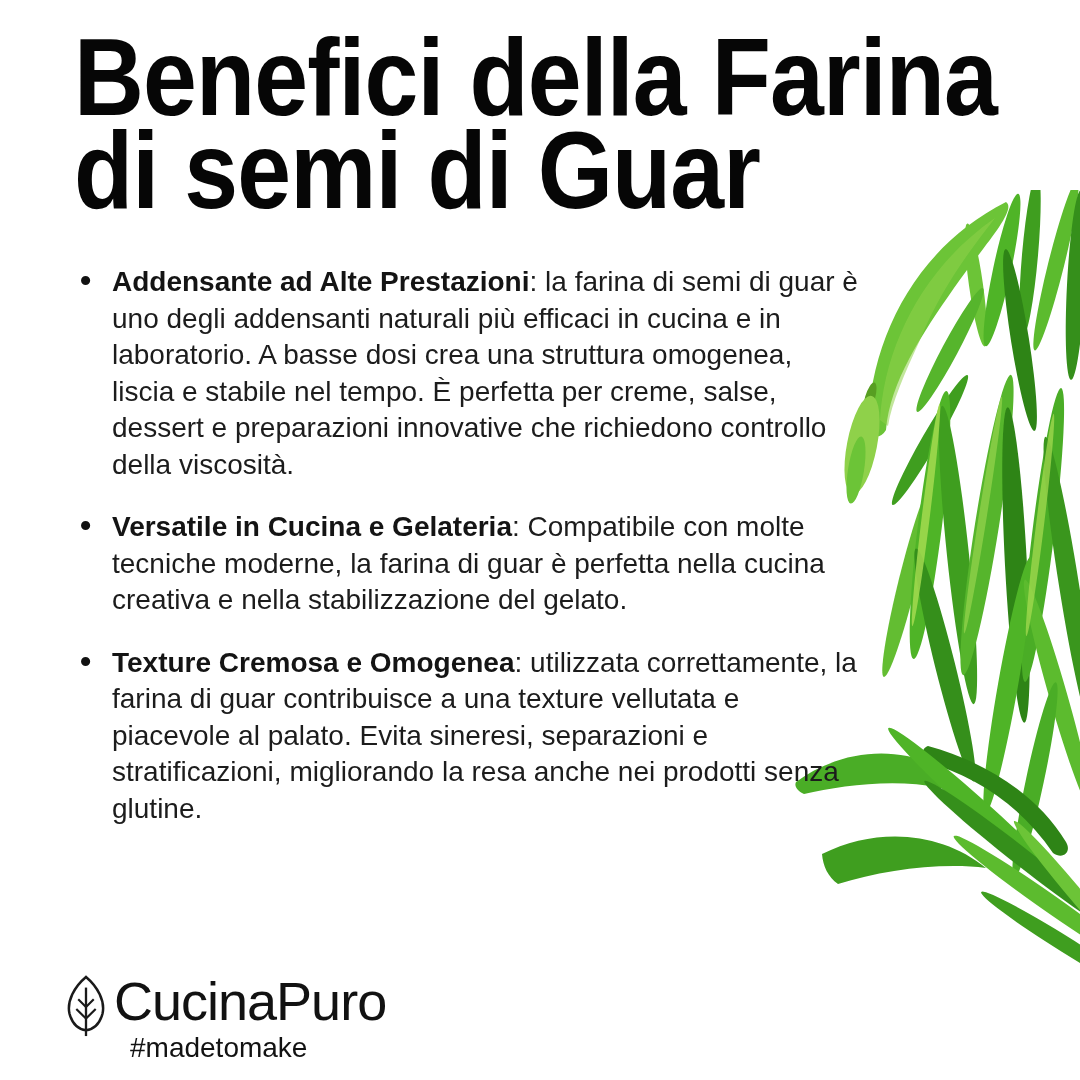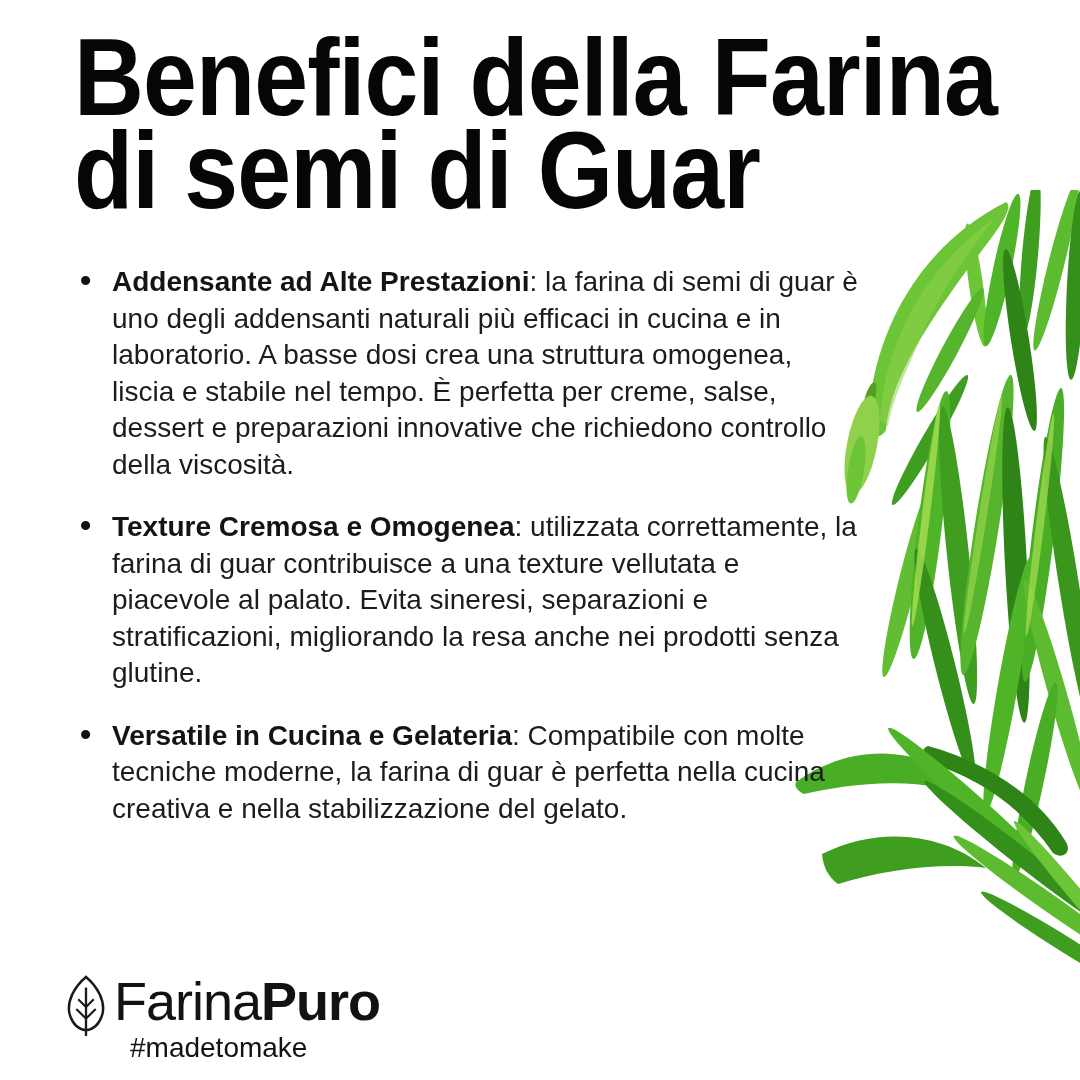--- a/index.html
+++ b/index.html
@@ -56,41 +56,41 @@
   }
   .brand { position:absolute; left:60px; top:970px; z-index:2; }
   .brand-leaf { position:absolute; left:0px; top:4px; width:52px; height:64px; }
   .brand-name {
     position:absolute; left:54px; top:2px;
     font-size:54px; line-height:58px;
     letter-spacing:-1px;
     color:#121212;
     white-space:nowrap;
   }
-  .brand-name .bold { font-weight:bold; }
+  .brand-name .bold { font-weight:normal; }
   .brand-tagline {
     position:absolute; left:70px; top:62px;
     font-size:28px; line-height:32px;
     color:#121212;
     white-space:nowrap;
     text-align:right;
   }
 </style>
 </head>
 <body>
 
 <div class="title">
   <div>Benefici della Farina</div>
   <div>di semi di Guar</div>
 </div>
 
 <ul class="bullets">
   <li><span class="b">Addensante ad Alte Prestazioni</span><span>: la farina di semi di guar è uno degli addensanti naturali più efficaci in cucina e in laboratorio. A basse dosi crea una struttura omogenea, liscia e stabile nel tempo. È perfetta per creme, salse, dessert e preparazioni innovative che richiedono controllo della viscosità.</span></li>
+  <li><span class="b">Versatile in Cucina e Gelateria</span><span>: Compatibile con molte tecniche moderne, la farina di guar è perfetta nella cucina creativa e nella stabilizzazione del gelato.</span></li>
   <li><span class="b">Texture Cremosa e Omogenea</span><span>: utilizzata correttamente, la farina di guar contribuisce a una texture vellutata e piacevole al palato. Evita sineresi, separazioni e stratificazioni, migliorando la resa anche nei prodotti senza glutine.</span></li>
-  <li><span class="b">Versatile in Cucina e Gelateria</span><span>: Compatibile con molte tecniche moderne, la farina di guar è perfetta nella cucina creativa e nella stabilizzazione del gelato.</span></li>
 </ul>
 
 <svg class="beans" viewBox="0 0 300 810" aria-hidden="true">
 
   <ellipse cx="196" cy="95" rx="7" ry="62" fill="#6cc437" transform="rotate(-8 196 95)"></ellipse>
   <ellipse cx="222" cy="80" rx="9" ry="78" fill="#4fb427" transform="rotate(12 222 80)"></ellipse>
   <ellipse cx="250" cy="65" rx="8" ry="82" fill="#3f9e1f" transform="rotate(5 250 65)"></ellipse>
   <ellipse cx="276" cy="75" rx="8" ry="88" fill="#5cbb2e" transform="rotate(14 276 75)"></ellipse>
   <ellipse cx="296" cy="95" rx="9" ry="95" fill="#358f1b" transform="rotate(3 296 95)"></ellipse>
   <ellipse cx="240" cy="150" rx="9" ry="92" fill="#2e8416" transform="rotate(-9 240 150)"></ellipse>
@@ -131,15 +131,15 @@
   <ellipse cx="292" cy="700" rx="7" ry="90" fill="#6cc437" transform="rotate(-40 292 700)"></ellipse>
   <ellipse cx="286" cy="755" rx="8" ry="100" fill="#3f9e1f" transform="rotate(-58 286 755)"></ellipse>
 </svg>
 
 <div class="brand">
   <svg class="brand-leaf" viewBox="0 0 52 66" aria-hidden="true">
     <path d="M26,3 C38,13 46,28 43,41 C40,52 34,57 26,58 C18,57 12,52 9,41 C6,28 14,13 26,3 Z" fill="none" stroke="#1a1a1a" stroke-width="2.6"></path>
     <path d="M26,14 L26,64" fill="none" stroke="#1a1a1a" stroke-width="2.4"></path>
     <path d="M26,46 L16,36 M26,46 L36,36 M26,34 L18,26 M26,34 L34,26" fill="none" stroke="#1a1a1a" stroke-width="2.2"></path>
   </svg>
-  <div class="brand-name"><span>Farina</span><span class="bold">Puro</span></div>
+  <div class="brand-name"><span>Cucina</span><span class="bold">Puro</span></div>
   <div class="brand-tagline">#madetomake</div>
 </div>
 
 </body></html>

